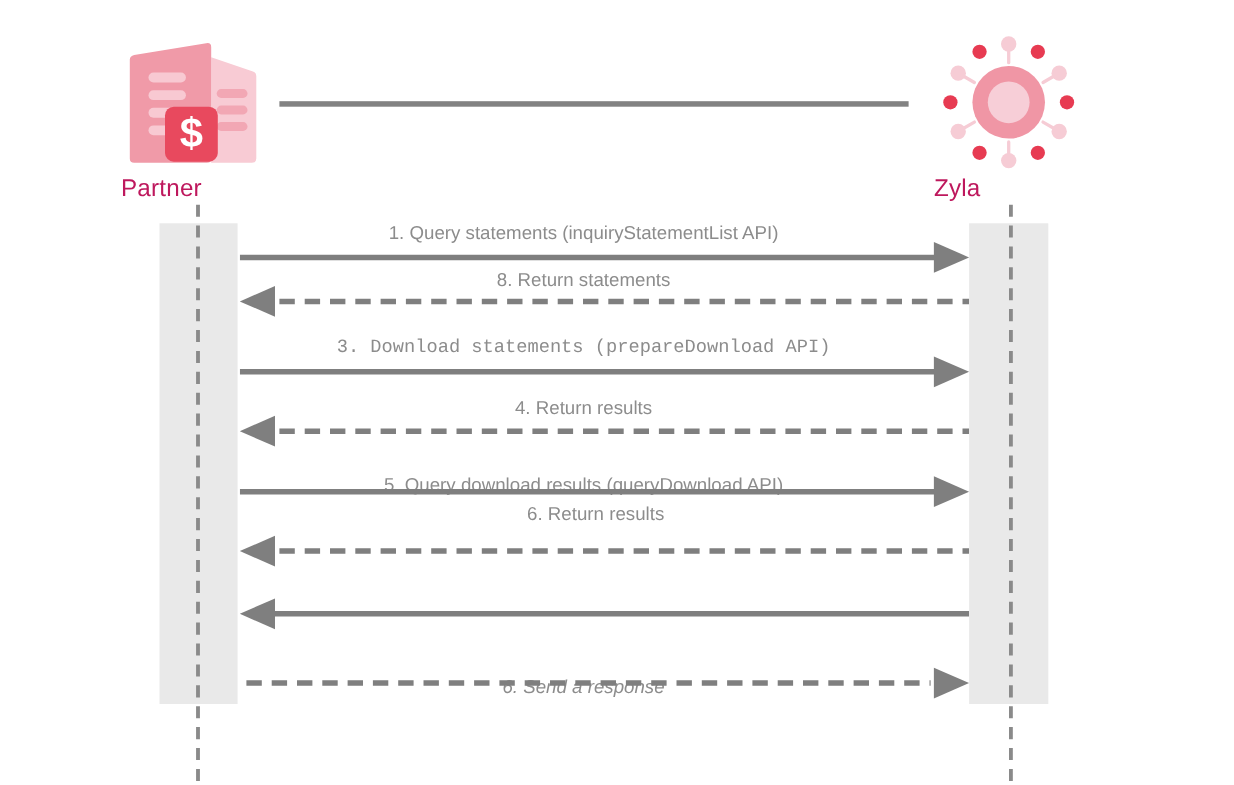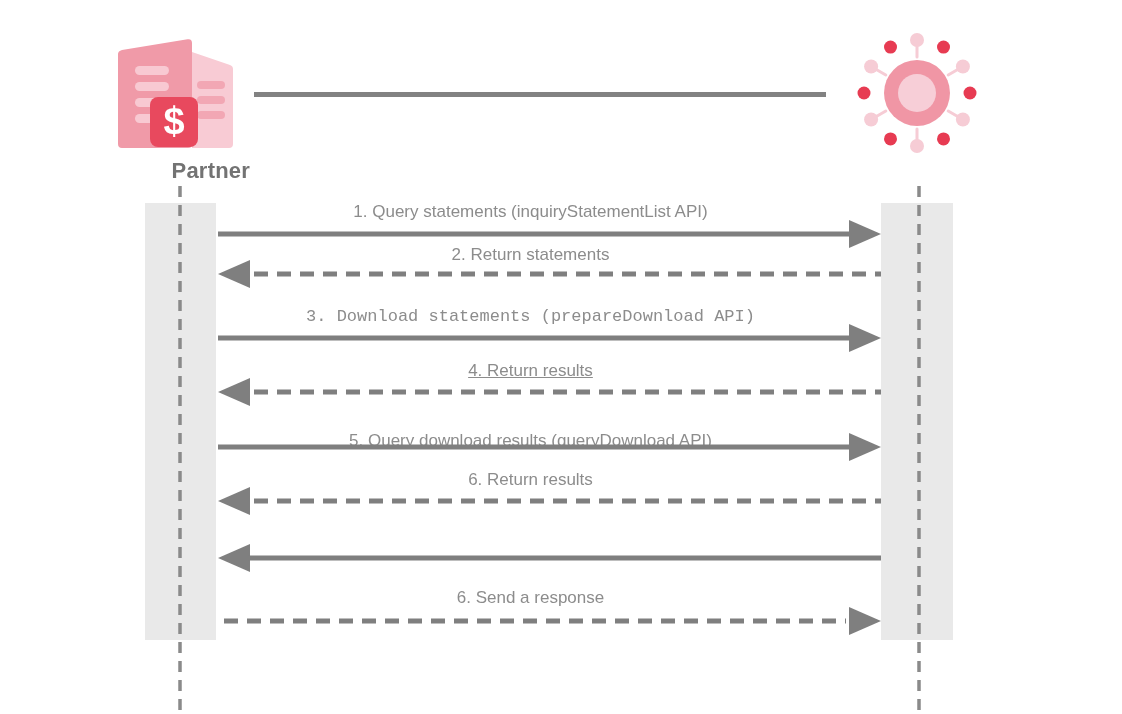--- a/index.html
+++ b/index.html
@@ -2,22 +2,22 @@
 <html><head>
 <meta charset="utf-8">
 <style>
   html,body{margin:0;padding:0;background:#ffffff;}
   .canvas{
     position:relative;width:1122px;height:714px;background:#ffffff;overflow:hidden;
     font-family:"Liberation Sans","DejaVu Sans",sans-serif;
   }
   .abs{position:absolute;}
   .actor-label{
-    position:absolute;width:140px;text-align:right;
-    font-size:22px;font-weight:700;color:#737373;letter-spacing:.2px;
+    position:absolute;width:140px;text-align:left;
+    font-size:22px;font-weight:400;color:#be185d;letter-spacing:.2px;
   }
   .connector{position:absolute;left:254px;top:92px;width:572px;height:5px;background:#828282;}
   .activation-bar{position:absolute;top:203px;height:437px;background:#e9e9e9;z-index:1;}
   .bar-left{left:145px;width:71px;}
   .bar-right{left:881px;width:72px;}
   .lifeline{position:absolute;top:186px;width:4px;height:528px;z-index:2;}
   .msg-label{
     position:absolute;left:180px;width:701px;text-align:center;
     font-size:17px;color:#8c8c8c;z-index:3;
   }
@@ -77,73 +77,74 @@
 
     <g fill="#e73b52">
       <circle cx="115" cy="62" r="6.5"></circle>
       <circle cx="9" cy="62" r="6.5"></circle>
       <circle cx="88.5" cy="16.1" r="6.5"></circle>
       <circle cx="35.5" cy="16.1" r="6.5"></circle>
       <circle cx="35.5" cy="107.9" r="6.5"></circle>
       <circle cx="88.5" cy="107.9" r="6.5"></circle>
     </g>
   </svg>
+  <div class="actor-label" style="left:849px;top:158px;">Zyla</div>
 
   <div class="connector"></div>
 
   <div class="activation-bar bar-left"></div>
   <div class="activation-bar bar-right"></div>
 
   <svg class="lifeline" style="left:178px;" viewBox="0 0 4 528">
     <line x1="2" y1="0" x2="2" y2="528"></line>
   </svg>
   <svg class="lifeline" style="left:917px;" viewBox="0 0 4 528">
     <line x1="2" y1="0" x2="2" y2="528"></line>
   </svg>
 
   <div class="msg-label" style="top:202px;">1. Query statements (inquiryStatementList API)</div>
   <svg class="arrow" style="top:218px;" viewBox="0 0 663 32">
     <line x1="0" y1="16" x2="634" y2="16"></line>
       <polygon points="631,2 663,16 631,30"></polygon>
   </svg>
 
-  <div class="msg-label" style="top:245px;">2. Return statements</div>
+  <div class="msg-label" style="top:245px;">8. Return statements</div>
   <svg class="arrow" style="top:258px;" viewBox="0 0 663 32">
     <polygon points="32,2 0,16 32,30"></polygon>
       <line class="dash" x1="36" y1="16" x2="663" y2="16"></line>
   </svg>
 
   <div class="msg-label" style="top:307px;font-family:Liberation Mono, monospace;">3. Download statements (prepareDownload API)</div>
   <svg class="arrow" style="top:322px;" viewBox="0 0 663 32">
     <line x1="0" y1="16" x2="634" y2="16"></line>
       <polygon points="631,2 663,16 631,30"></polygon>
   </svg>
 
-  <div class="msg-label" style="top:361px;text-decoration:underline;">4. Return results</div>
+  <div class="msg-label" style="top:361px;">4. Return results</div>
   <svg class="arrow" style="top:376px;" viewBox="0 0 663 32">
     <polygon points="32,2 0,16 32,30"></polygon>
       <line class="dash" x1="36" y1="16" x2="663" y2="16"></line>
   </svg>
 
   <div class="msg-label" style="top:415px;margin-top:16px;">5. Query download results (queryDownload API)</div>
   <svg class="arrow" style="top:431px;" viewBox="0 0 663 32">
     <line x1="0" y1="16" x2="634" y2="16"></line>
       <polygon points="631,2 663,16 631,30"></polygon>
   </svg>
 
-  <div class="msg-label" style="top:470px;">6. Return results</div>
+  <div class="msg-label" style="top:458px;margin-left:11px;">6. Return results</div>
   <svg class="arrow" style="top:485px;" viewBox="0 0 663 32">
     <polygon points="32,2 0,16 32,30"></polygon>
       <line class="dash" x1="36" y1="16" x2="663" y2="16"></line>
   </svg>
 
   <svg class="arrow" style="top:542px;" viewBox="0 0 663 32">
     <polygon points="32,2 0,16 32,30"></polygon>
       <line x1="30" y1="16" x2="663" y2="16"></line>
   </svg>
 
-  <div class="msg-label" style="top:588px;">6. Send a response</div>
+  <div class="msg-label" style="top:615px;font-style:italic;">6. Send a response</div>
   <svg class="arrow" style="top:605px;" viewBox="0 0 663 32">
     <line class="dash" x1="6" y1="16" x2="628" y2="16"></line>
       <polygon points="631,2 663,16 631,30"></polygon>
   </svg>
 
 </div>
 
 </body></html>

